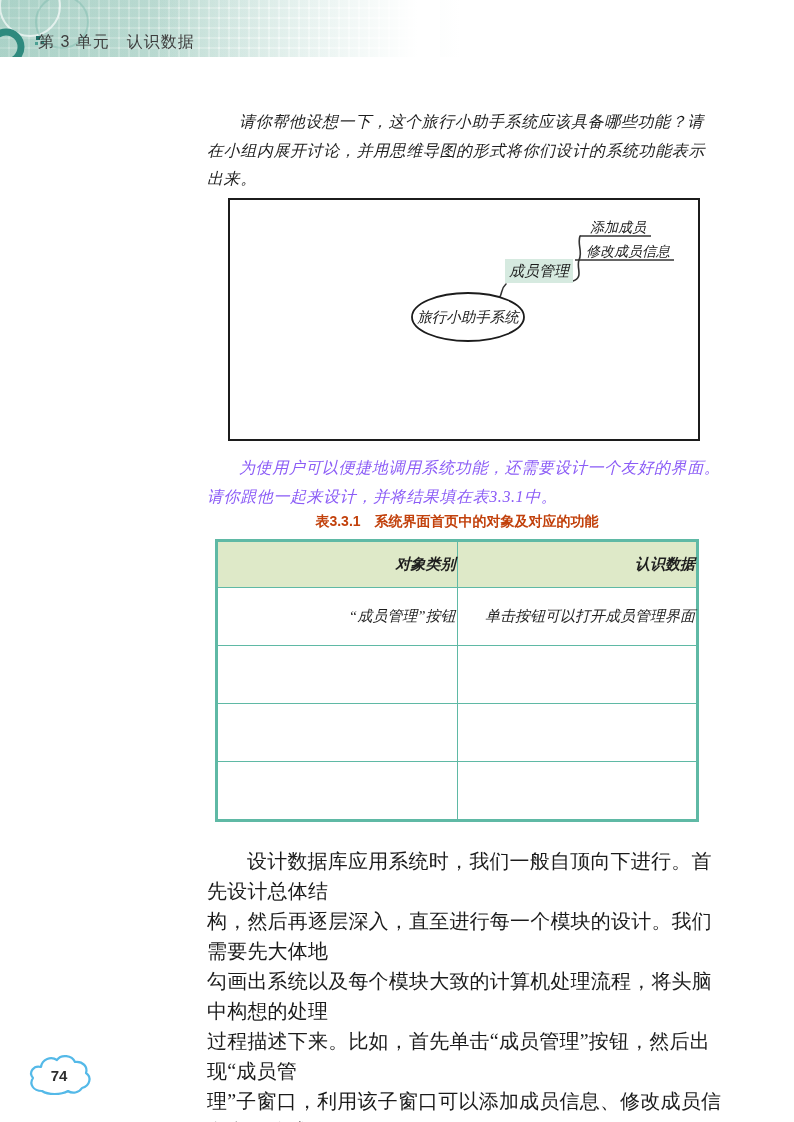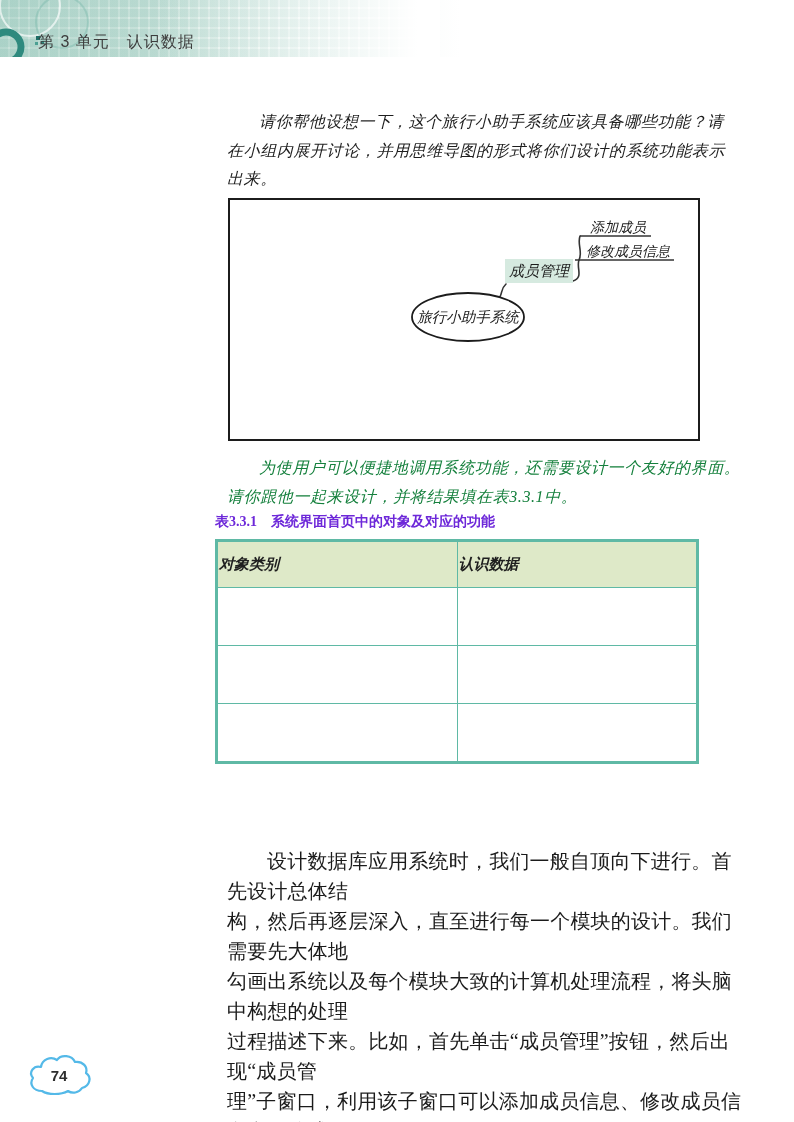--- a/index.html
+++ b/index.html
@@ -16,34 +16,34 @@
       repeating-linear-gradient(90deg,rgba(106,176,160,0.16) 0 8px,rgba(0,0,0,0) 8px 10px),
       repeating-linear-gradient(0deg,rgba(106,176,160,0.16) 0 8px,rgba(0,0,0,0) 8px 10px);}
   .banner .mosaic-fade{position:absolute;left:0;top:0;width:440px;height:57px;
     background:linear-gradient(90deg,rgba(255,255,255,0) 0%,rgba(255,255,255,0) 35%,#ffffff 95%);}
   .banner-decor{position:absolute;left:0;top:0;}
   .banner-title{position:absolute;left:38px;top:32px;height:20px;
     font-family:"Liberation Sans","DejaVu Sans",sans-serif;font-weight:400;
     font-size:16px;color:#3d3d3d;letter-spacing:1px;white-space:nowrap;}
   
   .kai{font-family:"Liberation Serif","DejaVu Serif",serif;font-style:italic;}
-  .para{position:absolute;white-space:pre-line;text-indent:2em;margin-left:20px;}
+  .para{position:absolute;white-space:pre-line;text-indent:2em;}
   .intro-para{left:207px;top:108px;width:514px;font-size:16px;line-height:28.5px;letter-spacing:.6px;color:#1e1e1e;}
-  .para2{left:207px;top:454px;width:514px;font-size:16px;line-height:28.5px;letter-spacing:.6px;color:#15803d;}
+  .para2{left:207px;top:454px;width:514px;font-size:16px;line-height:28.5px;letter-spacing:.6px;color:#8b5cf6;}
   .body-para{left:207px;top:846px;width:518px;font-size:20px;line-height:30px;letter-spacing:.2px;color:#1b1b1b;font-style:normal;}
   
   .mindmap-box{position:absolute;left:228px;top:198px;width:472px;height:243px;
     border:2px solid #1c1c1c;background:#ffffff;box-sizing:border-box;}
   .mindmap-box svg{display:block;}
   .mm-text{font-family:"Liberation Serif","DejaVu Serif",serif;font-style:italic;fill:#1c1c1c;}
   
-  .table-caption{position:absolute;left:215px;top:513px;width:484px;text-align:left;
-    font-family:Liberation Serif, serif;font-weight:700;font-size:14px;color:#6d28d9;}
+  .table-caption{position:absolute;left:215px;top:513px;width:484px;text-align:center;
+    font-family:Liberation Sans, sans-serif;font-weight:700;font-size:14px;color:#c2410c;}
   .func-table{position:absolute;left:215px;top:539px;width:484px;border-collapse:collapse;table-layout:fixed;}
-  .func-table th,.func-table td{border:1px solid #5fb9a5;text-align:left;vertical-align:middle;
+  .func-table th,.func-table td{border:1px solid #5fb9a5;text-align:right;vertical-align:middle;
     font-size:15px;color:#1e1e1e;}
   .func-table th{height:43px;background:#dee9c8;font-weight:700;}
   .func-table td{height:55px;background:#ffffff;}
   .func-table{border:3px solid #5fb9a5;}
   
   .page-cloud{position:absolute;left:26px;top:1052px;}
   .page-cloud text{font-family:"Liberation Sans","DejaVu Sans",sans-serif;font-weight:700;font-size:15px;fill:#2e2e2e;font-style:normal;}
 </style>
 </head>
 <body>
@@ -93,20 +93,24 @@
 <div class="table-caption">表3.3.1　系统界面首页中的对象及对应的功能</div>
 <table class="func-table">
   <thead>
     <tr>
       <th class="kai">对象类别</th>
       <th class="kai">认识数据</th>
     </tr>
   </thead>
   <tbody>
     <tr>
+      <td class="kai">“成员管理”按钮</td>
+      <td class="kai">单击按钮可以打开成员管理界面</td>
+    </tr>
+    <tr>
       <td class="kai"></td>
       <td class="kai"></td>
     </tr>
     <tr>
       <td class="kai"></td>
       <td class="kai"></td>
     </tr>
     <tr>
       <td class="kai"></td>
       <td class="kai"></td>

